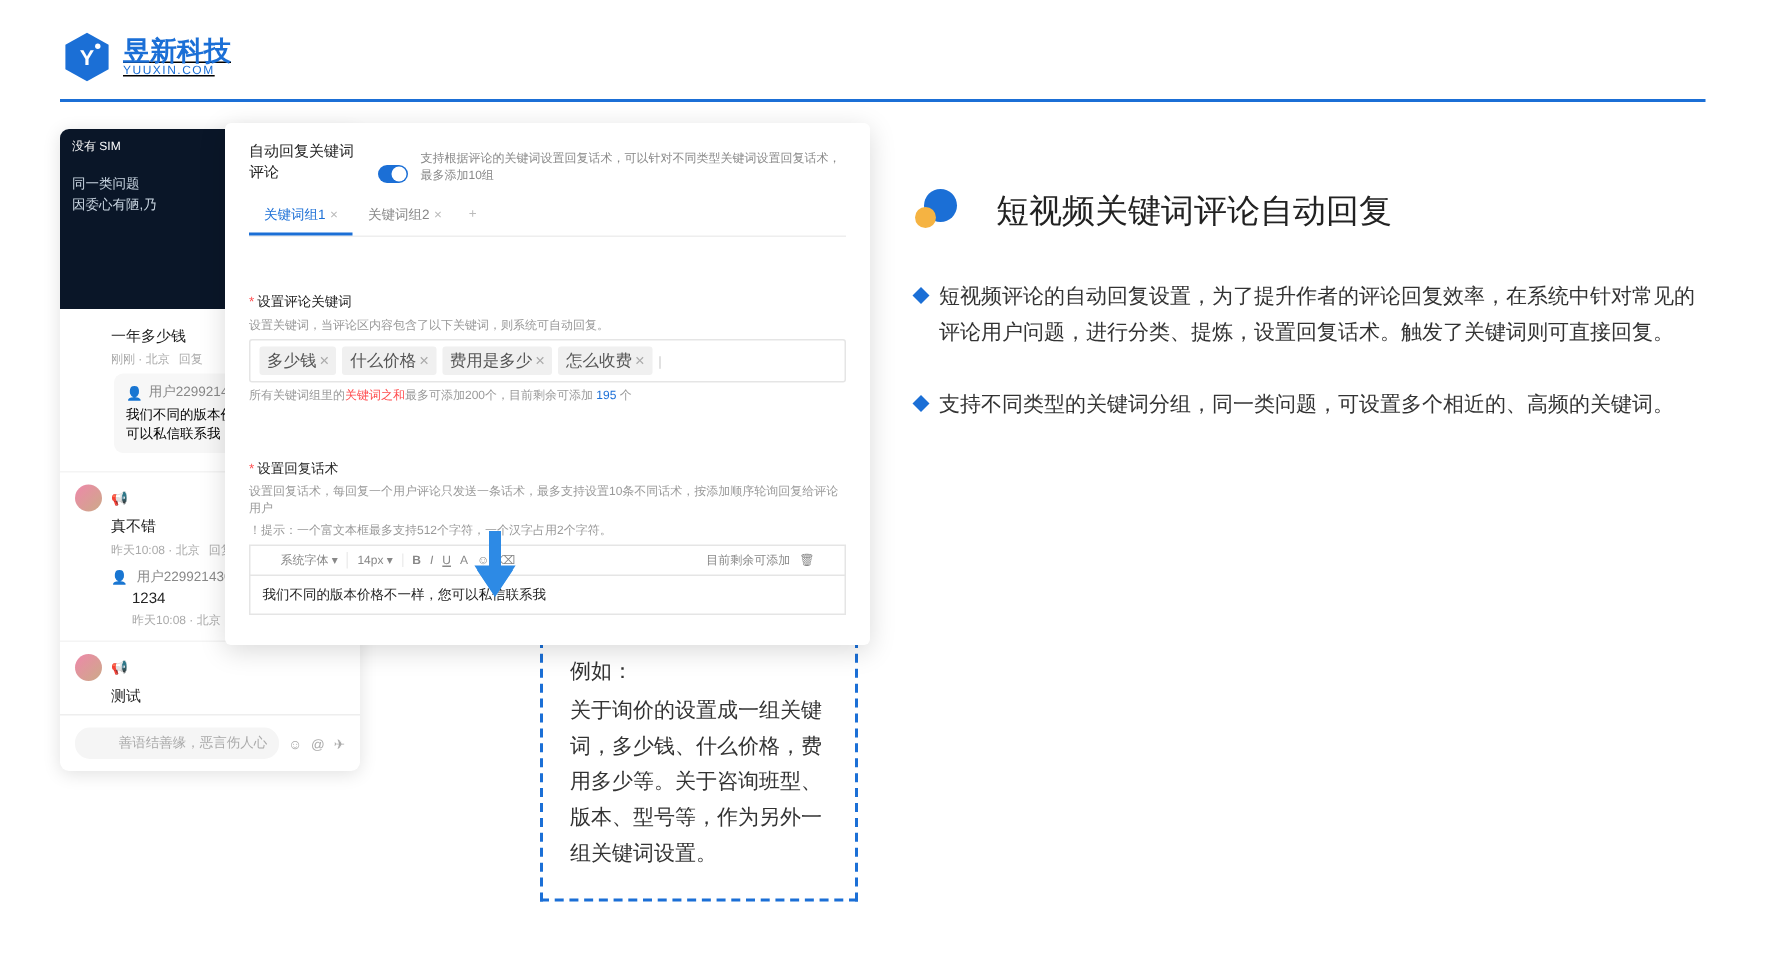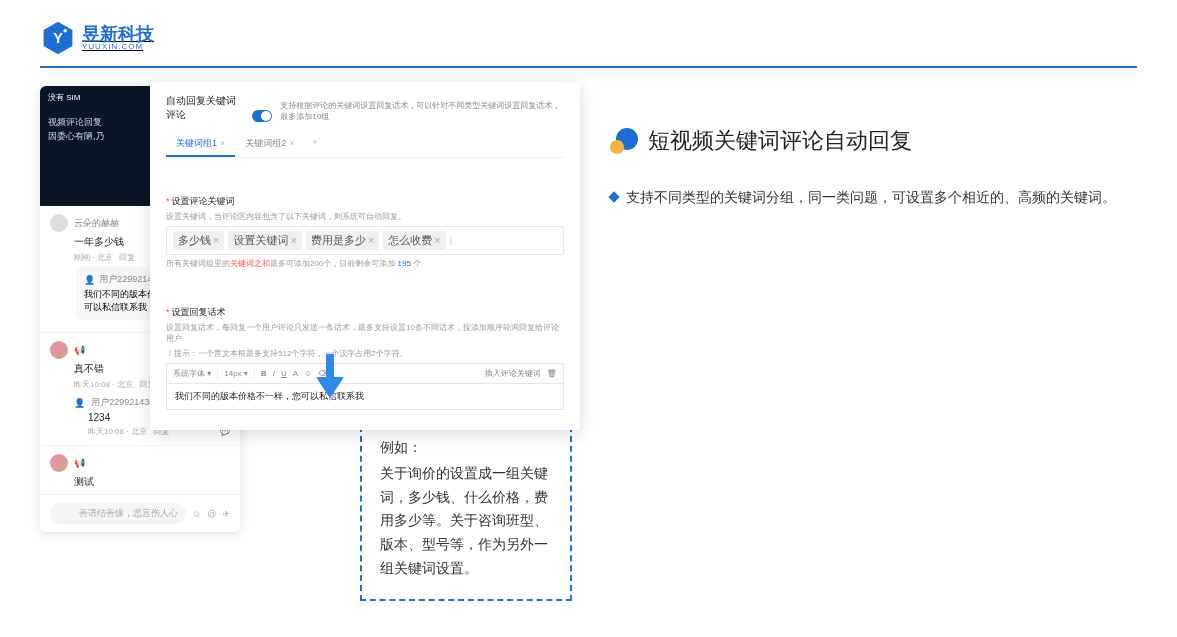--- a/index.html
+++ b/index.html
@@ -16,21 +16,21 @@
 .logo-main { font-size: 18px; font-weight: 700; color: #1b6fd6; }
 .logo-sub { font-size: 8px; color: #1b6fd6; letter-spacing: 1px; }
 .hr-line { height: 2px; background: #1b6fd6; margin: 0 40px 18px 40px; }
 
 
 .content { display: flex; padding: 0 40px; gap: 30px; }
 .left-col { width: 540px; position: relative; }
 .right-col { flex: 1; padding-top: 40px; }
 
 
-.section-head { display: flex; align-items: flex-end; gap: 10px; margin-bottom: 30px; }
+.section-head { display: flex; align-items: flex-start; gap: 26px; margin-bottom: 30px; }
 .chat-icon { width: 28px; height: 28px; position: relative; }
 .chat-blue { width: 22px; height: 22px; background: #1b6fd6; border-radius: 50%; position: absolute; right: 0; top: 0; }
 .chat-orange { width: 14px; height: 14px; background: #f5b342; border-radius: 50%; position: absolute; left: 0; bottom: 2px; }
 .section-title { font-size: 22px; font-weight: 500; color: #222; }
 .bullet { display: flex; gap: 8px; margin-bottom: 24px; font-size: 14px; color: #333; line-height: 1.7; }
 .diamond { width: 8px; height: 8px; background: #1b6fd6; transform: rotate(45deg); margin-top: 7px; flex-shrink: 0; }
 
 
 .phone-card { position: absolute; left: 0; top: 0; width: 200px; background: #fff; border-radius: 6px; box-shadow: 0 2px 12px rgba(0,0,0,0.12); overflow: hidden; font-size: 10px; }
 .phone-top { background: #0a1628; color: #fff; height: 120px; padding: 6px 8px; position: relative; }
@@ -66,21 +66,21 @@
 .sc-plus { color: #bbb; padding: 5px 8px; }
 .sc-sec { margin-bottom: 8px; margin-top: 37px; }
 .sc-label { font-size: 9px; color: #222; margin-bottom: 3px; }
 .sc-label .star { color: #ff4d4f; margin-right: 2px; }
 .sc-desc { font-size: 8px; color: #999; margin-bottom: 4px; }
 .tag-row { border: 1px solid #e5e5e5; padding: 4px 6px; display: flex; gap: 4px; flex-wrap: wrap; align-items: center; border-radius: 2px; }
 .tag { background: #f0f0f0; padding: 2px 5px; font-size: 11px; border-radius: 2px; color: #555; }
 .tag .x { color: #aaa; margin-left: 2px; }
 .kw-note { font-size: 8px; color: #999; margin-top: 3px; }
 .kw-note .hl { color: #ff4d4f; }
-.toolbar { border: 1px solid #e5e5e5; display: flex; align-items: center; gap: 6px; padding: 4px 6px; font-size: 8px; color: #888; }
+.toolbar { border: 1px solid #e5e5e5; display: flex; align-items: center; gap: 6px; padding: 4px 20px; font-size: 8px; color: #888; }
 .toolbar .sel { border-right: 1px solid #eee; padding-right: 6px; }
 .toolbar .sp { flex: 1; }
 .editor { border: 1px solid #e5e5e5; border-top: none; padding: 6px 8px; font-size: 9px; color: #222; font-weight: 500; min-height: 24px; }
 
 .arrow-down { position: absolute; left: 275px; top: 268px; z-index: 3; }
 .arrow-down svg { width: 30px; height: 50px; }
 
 .example-box { position: absolute; left: 320px; top: 330px; width: 212px; border: 2px dashed #1b6fd6; padding: 18px 18px; font-size: 14px; color: #333; line-height: 1.7; }
 .example-box .eh { margin-bottom: 2px; }
 
@@ -107,31 +107,27 @@
 <div class="content">
   <div class="left-col">
 
     <div class="phone-card">
       <div class="phone-top">
         <div class="status-bar">
           <span>没有 SIM</span>
           <span>· <span>5:11</span></span>
         </div>
         <div class="v-text">
-          <div>视频评论回复</div>
+          <div>同一类问题</div>
           <div>因委心有陋,乃</div>
         </div>
         <div class="v-img"></div>
       </div>
       <div class="ph-comment-list">
         <div class="comment">
-          <div class="c-head">
-              <div class="avatar"></div>
-              <span class="c-name">云朵的赫赫</span>
-            </div>
           <div class="c-body">一年多少钱</div>
           <div class="c-meta">
               <span>刚刚 · 北京</span>
               <span>回复</span>
               <span class="c-actions">
                 <span>♡</span>
                 <span>💬</span>
               </span>
             </div>
           <div class="reply-bubble">
@@ -199,42 +195,42 @@
       <div class="sc-tabs">
         <div class="sc-tab act"><span>关键词组1</span><span class="x">×</span></div>
         <div class="sc-tab"><span>关键词组2</span><span class="x">×</span></div>
         <div class="sc-plus">+</div>
       </div>
       <div class="sc-sec">
         <div class="sc-label"><span class="star">*</span><span>设置评论关键词</span></div>
         <div class="sc-desc">设置关键词，当评论区内容包含了以下关键词，则系统可自动回复。</div>
         <div class="tag-row">
           <span class="tag"><span>多少钱</span><span class="x">×</span></span>
-          <span class="tag"><span>设置关键词</span><span class="x">×</span></span>
+          <span class="tag"><span>什么价格</span><span class="x">×</span></span>
           <span class="tag"><span>费用是多少</span><span class="x">×</span></span>
           <span class="tag"><span>怎么收费</span><span class="x">×</span></span>
           <span style="color:#ccc">|</span>
         </div>
         <div class="kw-note"><span>所有关键词组里的</span><span class="hl">关键词之和</span><span>最多可添加200个，目前剩余可添加 </span><span style="color:#1b6fd6">195</span><span> 个</span></div>
       </div>
       <div class="sc-sec">
         <div class="sc-label"><span class="star">*</span><span>设置回复话术</span></div>
         <div class="sc-desc">设置回复话术，每回复一个用户评论只发送一条话术，最多支持设置10条不同话术，按添加顺序轮询回复给评论用户</div>
         <div class="sc-desc">！提示：一个富文本框最多支持512个字符，一个汉字占用2个字符。</div>
         <div class="toolbar">
           <span class="sel"><span>系统字体</span> ▾</span>
           <span class="sel"><span>14px</span> ▾</span>
           <span><b>B</b></span>
           <span><i>I</i></span>
           <span><u>U</u></span>
           <span>A</span>
           <span>☺</span>
           <span>⌫</span>
           <span class="sp"></span>
-          <span>插入评论关键词</span>
+          <span>目前剩余可添加</span>
           <span>🗑</span>
         </div>
         <div class="editor">我们不同的版本价格不一样，您可以私信联系我</div>
       </div>
     </div>
 
     <div class="arrow-down">
       <svg viewBox="0 0 30 50">
           <path d="M15 0 L15 30 M5 25 L15 40 L25 25 Z" stroke="#2d8ae5" stroke-width="4" fill="#2d8ae5"></path>
           <rect x="11" y="0" width="8" height="28" fill="#2d8ae5"></rect>
@@ -252,16 +248,20 @@
   <div class="right-col">
     <div class="section-head">
       <div class="chat-icon">
         <div class="chat-blue"></div>
           <div class="chat-orange"></div>
       </div>
       <h2 class="section-title">短视频关键词评论自动回复</h2>
     </div>
     <div class="bullet">
       <div class="diamond"></div>
+      <div>短视频评论的自动回复设置，为了提升作者的评论回复效率，在系统中针对常见的评论用户问题，进行分类、提炼，设置回复话术。触发了关键词则可直接回复。</div>
+    </div>
+    <div class="bullet">
+      <div class="diamond"></div>
       <div>支持不同类型的关键词分组，同一类问题，可设置多个相近的、高频的关键词。</div>
     </div>
   </div>
 </div>
 
 </body></html>

